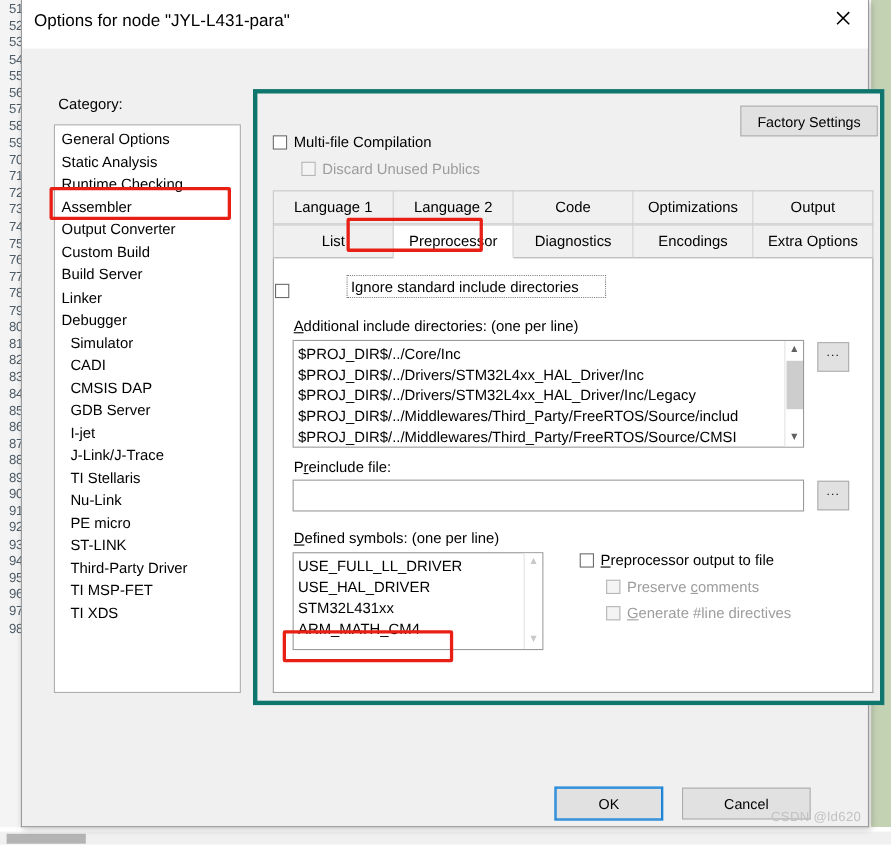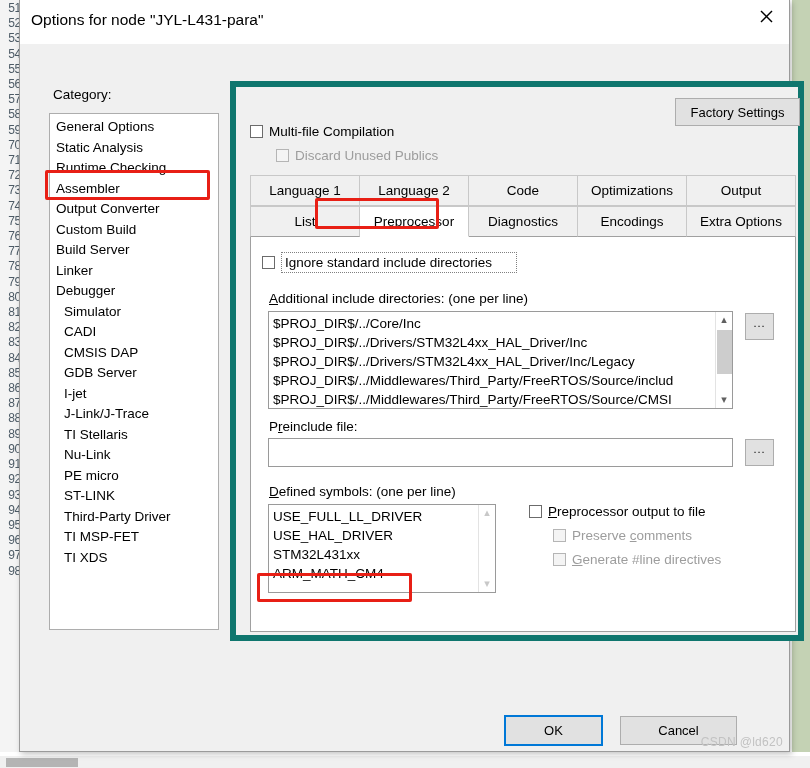--- a/index.html
+++ b/index.html
@@ -130,21 +130,21 @@
   }
   #redbox-category { left: 25px; top: 170px; width: 165px; height: 30px; }
   #redbox-tab      { left: 295px; top: 198px; width: 124px; height: 31px; }
   #redbox-symbol   { left: 237px; top: 573px; width: 155px; height: 29px; }
 
   
   #group-panel {
     position: absolute;
     left: 210px; top: 81px;
     width: 574px; height: 560px;
-    border: 6px solid #0f766e;
+    border: 4px solid #0f766e;
     background: #f0f0f0;
   }
 
   #factory-btn {
     position: absolute;
     left: 439px; top: 11px;
     width: 125px; height: 28px;
     background: #e1e1e1;
     border: 1px solid #adadad;
     font-family: "Liberation Sans", sans-serif;
@@ -218,22 +218,22 @@
   .field-label {
     position: absolute;
     font-size: 13.5px;
     color: #000;
     white-space: nowrap;
   }
   .und { text-decoration: underline; }
 
   #chk-ignore-wrap {
     position: absolute;
-    left: 11px; top: 15px;
-    display: flex; align-items: center;
+    left: 1px; top: 15px;
+    display: flex; align-items: flex-end; gap: 46px;
   }
   #chk-ignore-focus {
     border: 1px dotted #808080;
     padding: 2px 6px 2px 3px;
     font-size: 13.5px;
     color: #000;
     white-space: nowrap;
     background: #ffffff;
     min-width: 236px;
   }

